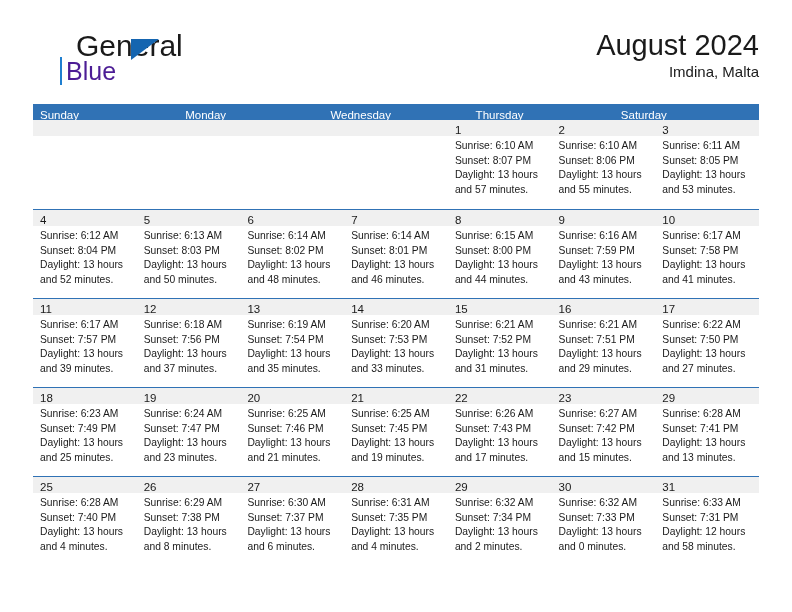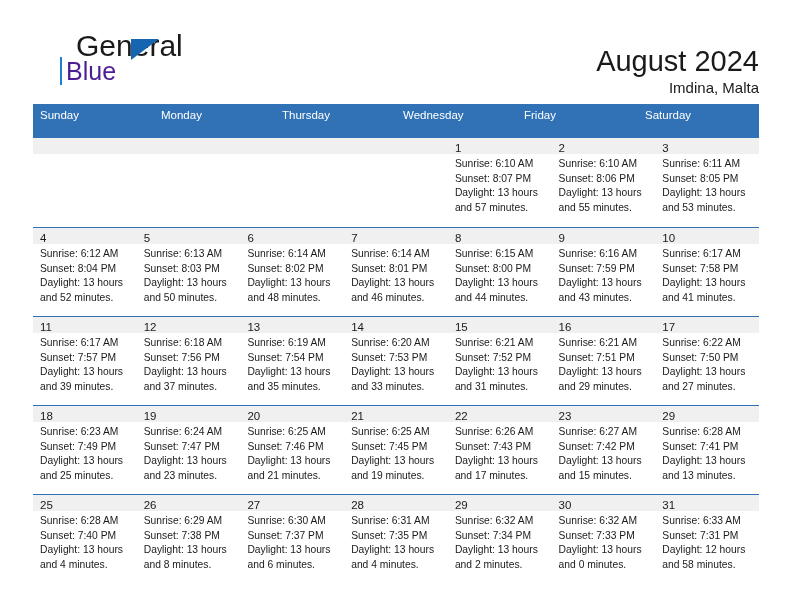--- a/index.html
+++ b/index.html
@@ -78,40 +78,39 @@
     right: 0;
     top: 0;
     text-align: right;
   }
   .cal-title {
     font-size: 29px;
     color: #1a1a1a;
     line-height: 34px;
     font-weight: 400;
     white-space: nowrap;
-    margin-top: 16px;
   }
   .cal-subtitle {
     font-size: 15px;
     color: #1a1a1a;
     line-height: 20px;
     white-space: nowrap;
   }
 
   
   .calendar {
     position: absolute;
     left: 33px;
     top: 104px;
     width: 726px;
   }
   .weekday-row {
     display: flex;
     background: #3072b5;
-    height: 34px;
+    height: 16px;
   }
   .weekday {
     flex: 1 1 0;
     color: #ffffff;
     font-size: 11.5px;
     line-height: 22px;
     padding-left: 7px;
     box-sizing: border-box;
     overflow: hidden;
     white-space: nowrap;
@@ -170,23 +169,22 @@
       <div class="cal-title">August 2024</div>
       <div class="cal-subtitle">Imdina, Malta</div>
     </div>
 
   </div>
 
   <div class="calendar">
     <div class="weekday-row" id="weekday-row">
         <div class="weekday">Sunday</div>
         <div class="weekday">Monday</div>
+        <div class="weekday">Wednesday</div>
         <div class="weekday">Thursday</div>
-        <div class="weekday">Wednesday</div>
-        <div class="weekday">Friday</div>
         <div class="weekday">Saturday</div>
       </div>
     <div id="weeks-container">
         <div class="week-row first">
           <div class="day-cell empty">
             <div class="day-num-band"><span class="day-num"></span></div>
           </div>
           <div class="day-cell empty">
             <div class="day-num-band"><span class="day-num"></span></div>
           </div>

